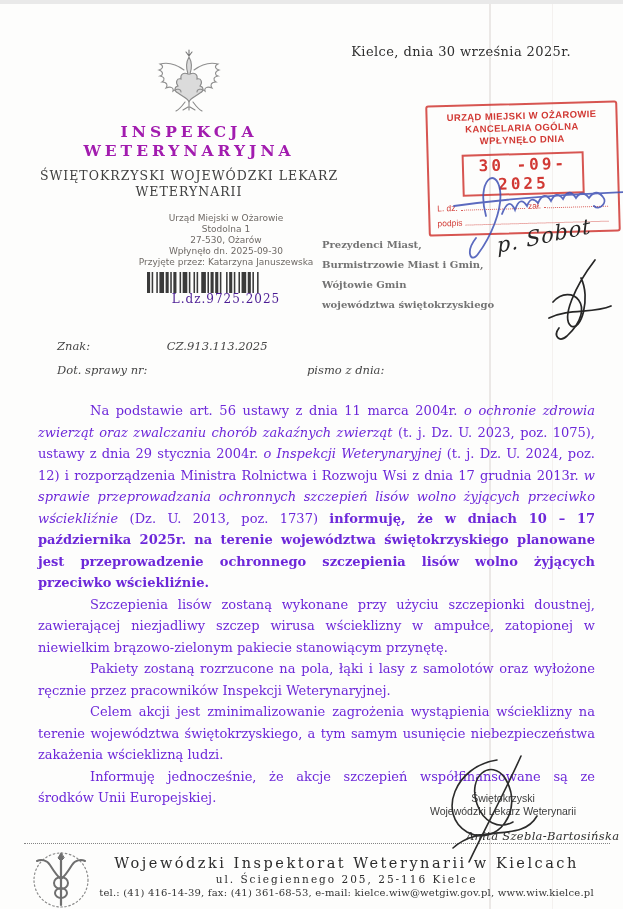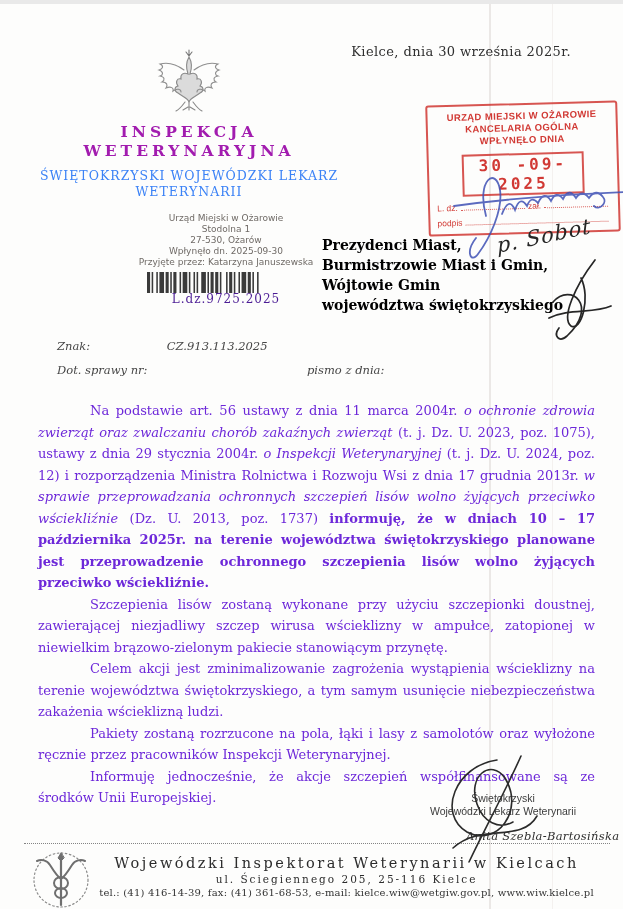--- a/index.html
+++ b/index.html
@@ -11,21 +11,21 @@
   }
   
   .crease{position:absolute;top:0;bottom:0;width:2px;background:rgba(196,184,178,.30);}
   .crease2{position:absolute;top:0;bottom:0;width:1px;background:rgba(214,200,196,.22);}
 
   .date-line{position:absolute;top:40px;right:52px;font-size:13px;color:#2f2f2f;letter-spacing:.4px;}
 
   .letterhead{position:absolute;top:44px;left:14px;width:350px;text-align:center;}
   .eagle{display:block;margin:0 auto;}
   .org-name{margin-top:8px;font-size:15.5px;font-weight:bold;letter-spacing:4px;color:#a21caf;}
-  .org-sub{margin-top:8px;font-size:12.5px;letter-spacing:1px;color:#3b82f6;line-height:16px;}
+  .org-sub{margin-top:8px;font-size:12.5px;letter-spacing:1px;color:#404040;line-height:16px;}
 
   
   .receipt{position:absolute;top:209px;left:128px;width:196px;text-align:center;
     font-family:"DejaVu Sans","Liberation Sans",sans-serif;
     font-size:9px;line-height:11px;color:#6f6a66;}
   .receipt .ref{font-size:12px;letter-spacing:1px;color:#4c1d95;margin-top:1px;
     font-family:"DejaVu Serif",serif;}
   .receipt svg{display:block;margin:4px auto 0 auto;}
 
   
@@ -38,22 +38,22 @@
   .red-stamp .l{font-size:9.5px;font-weight:bold;letter-spacing:.4px;line-height:12px;}
   .red-stamp .datebox{width:118px;height:38px;margin:7px auto 6px auto;
     border:2px solid rgba(206,45,40,.85);display:flex;align-items:center;justify-content:center;
     font-size:16px;font-weight:bold;letter-spacing:3px;
     font-family:"DejaVu Sans Mono","Liberation Mono",monospace;}
   .red-stamp .row{display:flex;align-items:flex-end;font-size:8.5px;margin-top:5px;padding:0 2px;}
   .red-stamp .dots{flex:1;border-bottom:1.5px dotted rgba(206,45,40,.8);margin:0 3px 2px 3px;height:7px;}
 
   .ink{position:absolute;pointer-events:none;}
 
-  .addressee{position:absolute;top:231px;left:322px;font-size:14px;font-weight:bold;
-    line-height:20px;color:#000000;}
+  .addressee{position:absolute;top:231px;left:322px;font-size:10px;font-weight:bold;
+    line-height:20px;color:#737373;}
 
   .hand-note{position:absolute;top:220px;left:496px;font-size:21px;font-style:italic;
     color:#262626;transform:rotate(-12deg) skewX(-8deg);letter-spacing:1px;}
 
   .ref-row{position:absolute;font-size:11.5px;color:#474747;font-style:italic;}
   .ref-label{display:inline-block;}
   .ref-value{display:inline-block;}
 
   .body-text{position:absolute;top:396px;left:38px;width:557px;
     font-size:13px;line-height:21.5px;text-align:justify;color:#6d28d9;}
@@ -185,22 +185,22 @@
   <div class="ref-row" style="top:359px;left:57px;">
     <span class="ref-label">Dot. sprawy nr:</span>
   </div>
   <div class="ref-row" style="top:359px;left:307px;">
     <span class="ref-label">pismo z dnia:</span>
   </div>
 
   <div class="body-text" id="body-text">
       <p><span class="">Na podstawie art. 56 ustawy z dnia 11 marca 2004r. </span><span class="run-i">o ochronie zdrowia zwierząt oraz zwalczaniu chorób zakaźnych zwierząt</span><span class=""> (t. j. Dz. U. 2023, poz. 1075), ustawy z dnia 29 stycznia 2004r. </span><span class="run-i">o Inspekcji Weterynaryjnej</span><span class=""> (t. j. Dz. U. 2024, poz. 12) i rozporządzenia Ministra Rolnictwa i Rozwoju Wsi z dnia 17 grudnia 2013r. </span><span class="run-i">w sprawie przeprowadzania ochronnych szczepień lisów wolno żyjących przeciwko wściekliźnie</span><span class=""> (Dz. U. 2013, poz. 1737) </span><span class="run-b">informuję, że w dniach 10 – 17 października 2025r. na terenie województwa świętokrzyskiego planowane jest przeprowadzenie ochronnego szczepienia lisów wolno żyjących przeciwko wściekliźnie.</span></p>
       <p><span class="">Szczepienia lisów zostaną wykonane przy użyciu szczepionki doustnej, zawierającej niezjadliwy szczep wirusa wścieklizny w ampułce, zatopionej w niewielkim brązowo-zielonym pakiecie stanowiącym przynętę.</span></p>
+      <p><span class="">Pakiety zostaną rozrzucone na pola, łąki i lasy z samolotów oraz wyłożone ręcznie przez pracowników Inspekcji Weterynaryjnej.</span></p>
       <p><span class="">Celem akcji jest zminimalizowanie zagrożenia wystąpienia wścieklizny na terenie województwa świętokrzyskiego, a tym samym usunięcie niebezpieczeństwa zakażenia wścieklizną ludzi.</span></p>
-      <p><span class="">Pakiety zostaną rozrzucone na pola, łąki i lasy z samolotów oraz wyłożone ręcznie przez pracowników Inspekcji Weterynaryjnej.</span></p>
       <p><span class="">Informuję jednocześnie, że akcje szczepień współfinansowane są ze środków Unii Europejskiej.</span></p>
     </div>
 
   <div class="sig-block">
     <div>Świętokrzyski</div>
     <div>Wojewódzki Lekarz Weterynarii</div>
   </div>
   <div class="sig-name">Anita Szebla-Bartosińska</div>
   <div class="sig-rule"></div>
   <svg class="ink" style="left:425px;top:748px;" width="145" height="115" viewBox="0 0 145 115">

